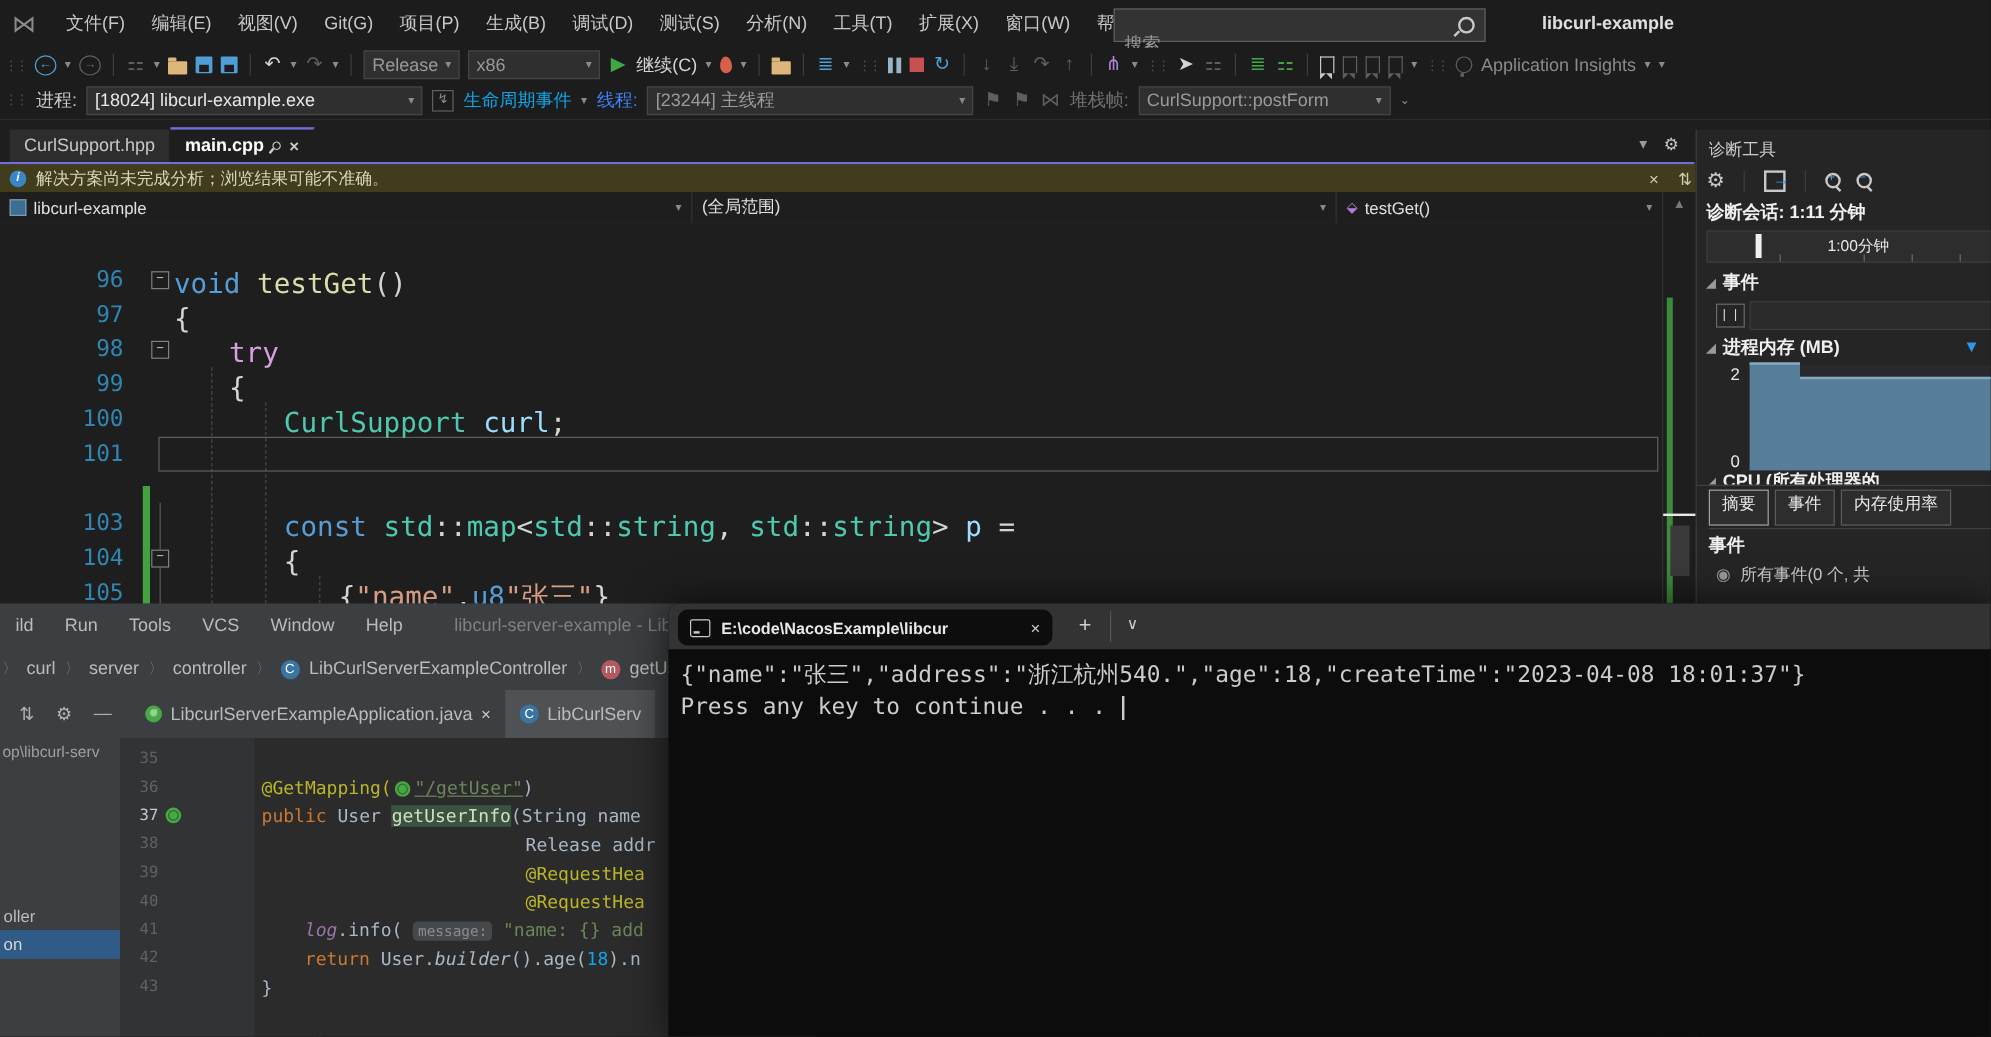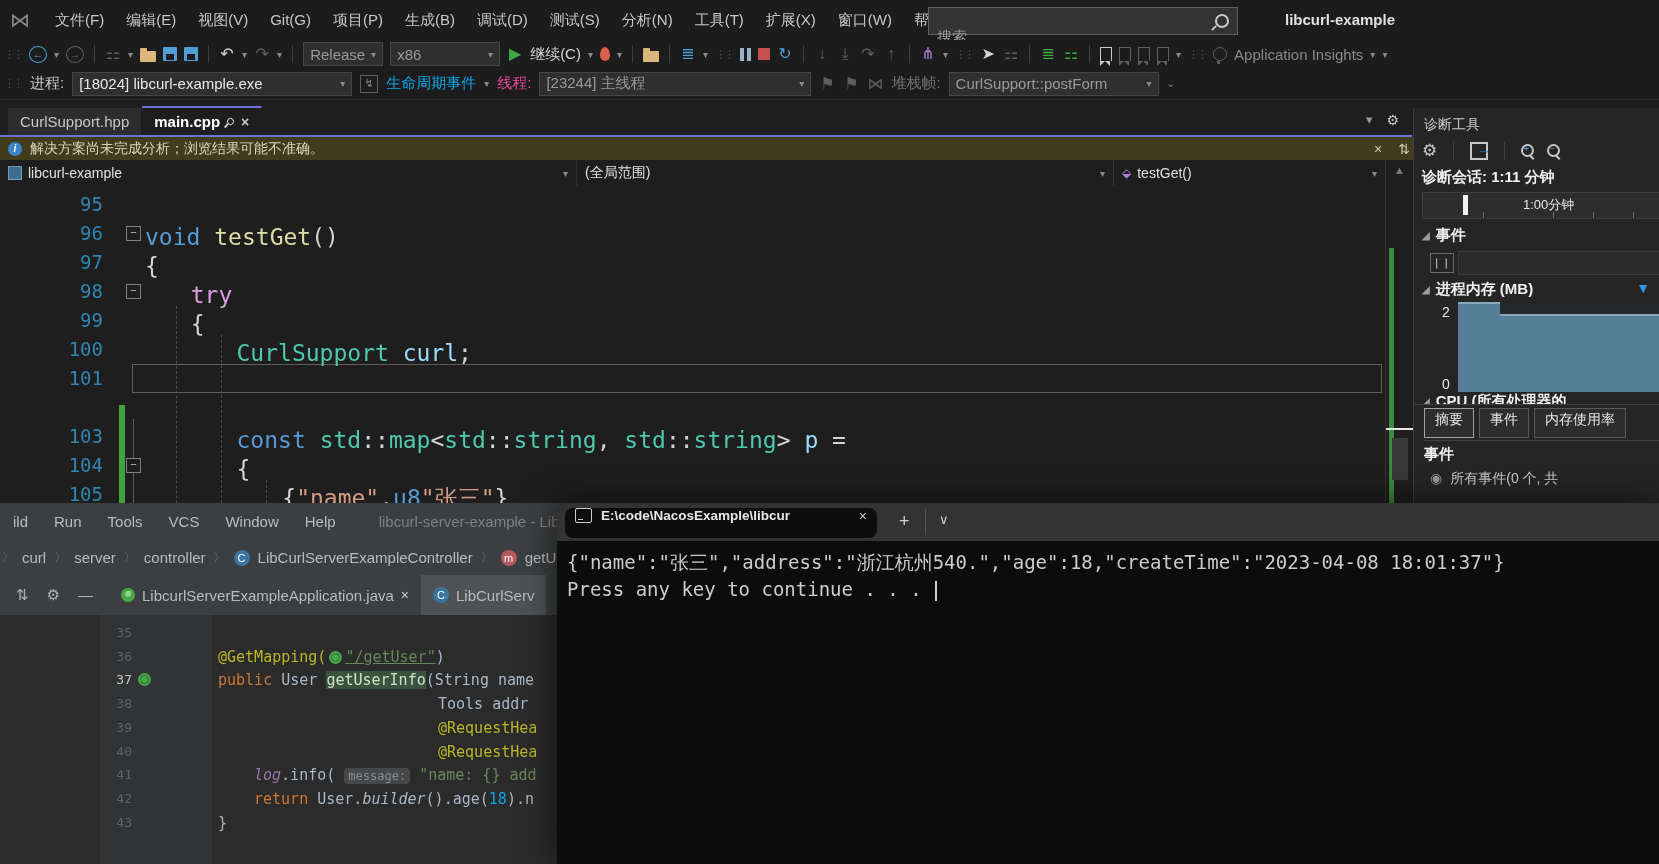--- a/index.html
+++ b/index.html
@@ -148,21 +148,21 @@
   .tk-it{color:#a9b7c6;font-style:italic;} .tk-num{color:#0ea5e9;}
   .tk-hint{background:#45494b;color:#8c8c8c;border-radius:4px;padding:1px 4px;font-size:12px;}
   .tk-hl{color:#d0e0c0;background:#3a5340;}
   .ij-scope{position:absolute;left:166px;top:185px;width:1px;height:160px;background:#515151;}
   .ij-fold{position:absolute;left:194px;color:#8a8a8a;font-size:11px;}
 
   
   .term{left:557px;top:503px;width:1102px;height:361px;background:#0c0c0c;z-index:10;border-radius:10px 0 0 0;
         box-shadow:0 0 34px rgba(0,0,0,0.65);}
   .term-tabbar{position:absolute;left:0;top:0;width:1102px;height:38px;background:#333333;border-radius:10px 0 0 0;display:flex;align-items:center;}
-  .term-tab{position:absolute;left:8px;top:5px;width:312px;height:30px;background:#0d0d0d;border-radius:8px;display:flex;align-items:flex-start;gap:9px;padding:0 10px;box-sizing:border-box;}
+  .term-tab{position:absolute;left:8px;top:5px;width:312px;height:30px;background:#0d0d0d;border-radius:8px;display:flex;align-items:center;gap:9px;padding:0 10px;box-sizing:border-box;}
   .cmd-ic{width:15px;height:13px;border:1px solid #cccccc;border-radius:2px;position:relative;flex:none;}
   .cmd-ic:after{content:"";position:absolute;left:2px;bottom:2px;width:5px;height:1.5px;background:#cccccc;}
   .term-tab-title{color:#e8e8e8;font-size:13.5px;font-weight:bold;white-space:nowrap;overflow:hidden;flex:1;}
   .term-x{color:#cccccc;font-size:14px;}
   .term-plus{position:absolute;left:342px;top:8px;color:#d0d0d0;font-size:18px;}
   .term-split{position:absolute;left:368px;top:6px;width:1px;height:26px;background:#555;}
   .term-chev{position:absolute;left:382px;top:9px;color:#d0d0d0;font-size:13px;}
   .term-body{position:absolute;left:0;top:38px;width:1102px;height:323px;padding:8px 0 0 10px;box-sizing:border-box;}
   .term-line{font-family:"DejaVu Sans Mono",monospace;font-size:19px;line-height:27px;color:#cccccc;white-space:pre;}
   .caret{display:inline-block;width:2px;height:20px;background:#cccccc;vertical-align:middle;margin-left:2px;}
@@ -268,21 +268,21 @@
   <div class="abs vs-toolbar2">
     <span class="grip">⋮⋮</span>
     <span style="color:#c8c8c8">进程:</span>
     <div class="combo lit" style="width:266px">
       <span>[18024] libcurl-example.exe</span>
         <span class="chev">▾</span>
     </div>
     <span class="lifecycle-box">↯</span>
     <span style="color:#0ea5e9">生命周期事件</span>
     <span class="chev">▾</span>
-    <span style="color:#ec4899">线程:</span>
+    <span style="color:#3b82f6">线程:</span>
     <div class="combo" style="width:258px">
       <span>[23244] 主线程</span>
         <span class="chev">▾</span>
     </div>
     <span class="ticon grayed">⚑</span>
     <span class="ticon grayed">⚑</span>
     <span class="ticon grayed">⋈</span>
     <span style="color:#6f6f6f">堆栈帧:</span>
     <div class="combo" style="width:196px">
       <span>CurlSupport::postForm</span>
@@ -337,24 +337,20 @@
     </div>
   </div>
 
   <div class="abs vs-editor" id="vs-code">
     <div class="abs vs-greenbar"></div>
     <div class="abs vs-scopeline"></div>
     <div class="abs guide" style="left:176px;top:120px;height:317px"></div>
     <div class="abs guide" style="left:221px;top:149px;height:288px"></div>
     <div class="abs guide" style="left:266px;top:294px;height:143px"></div>
     <div class="abs vs-current" style="top:178px"></div>
-  <div class="vs-line" style="top: 4px;">
-        <span class="vs-ln">95</span>
-        <span class="vs-codetext" style="left: 145px;"></span>
-      </div>
       <div class="vs-line" style="top: 33px;">
         <span class="vs-ln">96</span>
         <span class="vs-foldbox">−</span>
         <span class="vs-codetext" style="left: 145px;"><span class="tk-kw">void</span><span class="tk-pl"> </span><span class="tk-fn">testGet</span><span class="tk-pl">()</span></span>
       </div>
       <div class="vs-line" style="top: 62px;">
         <span class="vs-ln">97</span>
         <span class="vs-codetext" style="left: 145px;"><span class="tk-pl">{</span></span>
       </div>
       <div class="vs-line" style="top: 91px;">
@@ -491,40 +487,47 @@
             <span class="ic-spring"></span>
             <span>LibcurlServerExampleApplication.java</span>
             <span class="term-x">×</span>
           </span>
           <span class="idea-tab active">
             <span class="ic-circle ic-C">C</span>
             <span>LibCurlServ</span>
           </span>
         </span>
     </div>
+    <div class="idea-proj">
+      <div class="proj-path">op\libcurl-serv</div>
+      <div id="idea-proj-items">
+          <div class="proj-item" style="top: 136px;">oller</div>
+          <div class="proj-item sel" style="top: 160px;">on</div>
+        </div>
+    </div>
     <div class="idea-gutter" id="idea-gutter">
       <div class="ij-scope"></div>
     <span class="ij-ln" style="top: 6px; left: 2px;">35</span>
         <span class="ij-ln" style="top: 29.7px; left: 2px;">36</span>
         <span class="ij-ln hot" style="top: 53.4px; left: 2px;">37</span>
         <span class="globe" style="position: absolute; left: 38px; top: 58.4px;"></span>
         <span class="ij-ln" style="top: 77.1px; left: 2px;">38</span>
         <span class="ij-ln" style="top: 100.8px; left: 2px;">39</span>
         <span class="ij-ln" style="top: 124.5px; left: 2px;">40</span>
         <span class="ij-fold" style="top: 124.5px;">⌄</span>
         <span class="ij-ln" style="top: 148.2px; left: 2px;">41</span>
         <span class="ij-ln" style="top: 171.9px; left: 2px;">42</span>
         <span class="ij-ln" style="top: 195.6px; left: 2px;">43</span>
         <span class="ij-fold" style="top: 195.6px;">⌃</span>
       </div>
     <div class="idea-code" id="idea-code">
         <div class="ij-row" style="top: 6px; left: 6px;"></div>
         <div class="ij-row" style="top: 29.7px; left: 6px;"><span class="tk-ann">@GetMapping(</span><span class="globe" style="margin: 0px 3px;"></span><span class="tk-link">"/getUser"</span><span class="tk-pl2">)</span></div>
         <div class="ij-row" style="top: 53.4px; left: 6px;"><span class="tk-kw2">public </span><span class="tk-pl2">User </span><span class="tk-hl">getUserInfo</span><span class="tk-pl2">(String name</span></div>
-        <div class="ij-row" style="top: 77.1px; left: 226px;"><span class="tk-pl2">Tools addr</span></div>
+        <div class="ij-row" style="top: 77.1px; left: 226px;"><span class="tk-pl2">Release addr</span></div>
         <div class="ij-row" style="top: 100.8px; left: 226px;"><span class="tk-ann">@RequestHea</span></div>
         <div class="ij-row" style="top: 124.5px; left: 226px;"><span class="tk-ann">@RequestHea</span></div>
         <div class="ij-row" style="top: 148.2px; left: 42px;"><span class="tk-fld">log</span><span class="tk-pl2">.info( </span><span class="tk-hint">message:</span><span class="tk-str2"> "name: {} add</span></div>
         <div class="ij-row" style="top: 171.9px; left: 42px;"><span class="tk-kw2">return </span><span class="tk-pl2">User.</span><span class="tk-it">builder</span><span class="tk-pl2">().age(</span><span class="tk-num">18</span><span class="tk-pl2">).n</span></div>
         <div class="ij-row" style="top: 195.6px; left: 6px;"><span class="tk-pl2">}</span></div>
       </div>
   </div>
 
   <div class="abs term">
     <div class="term-tabbar">

